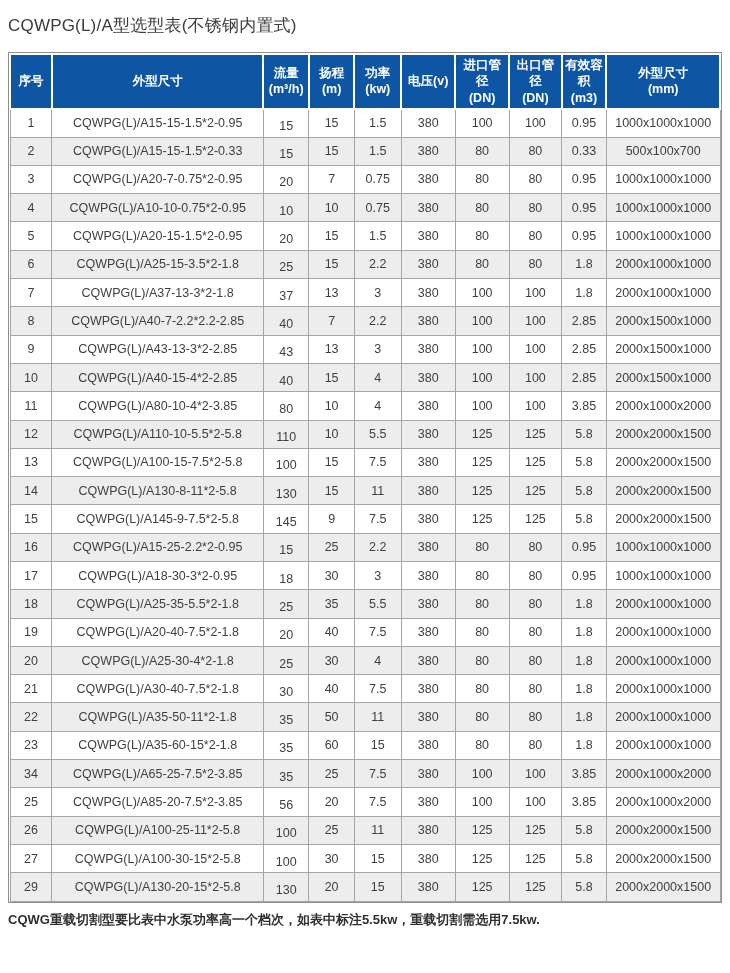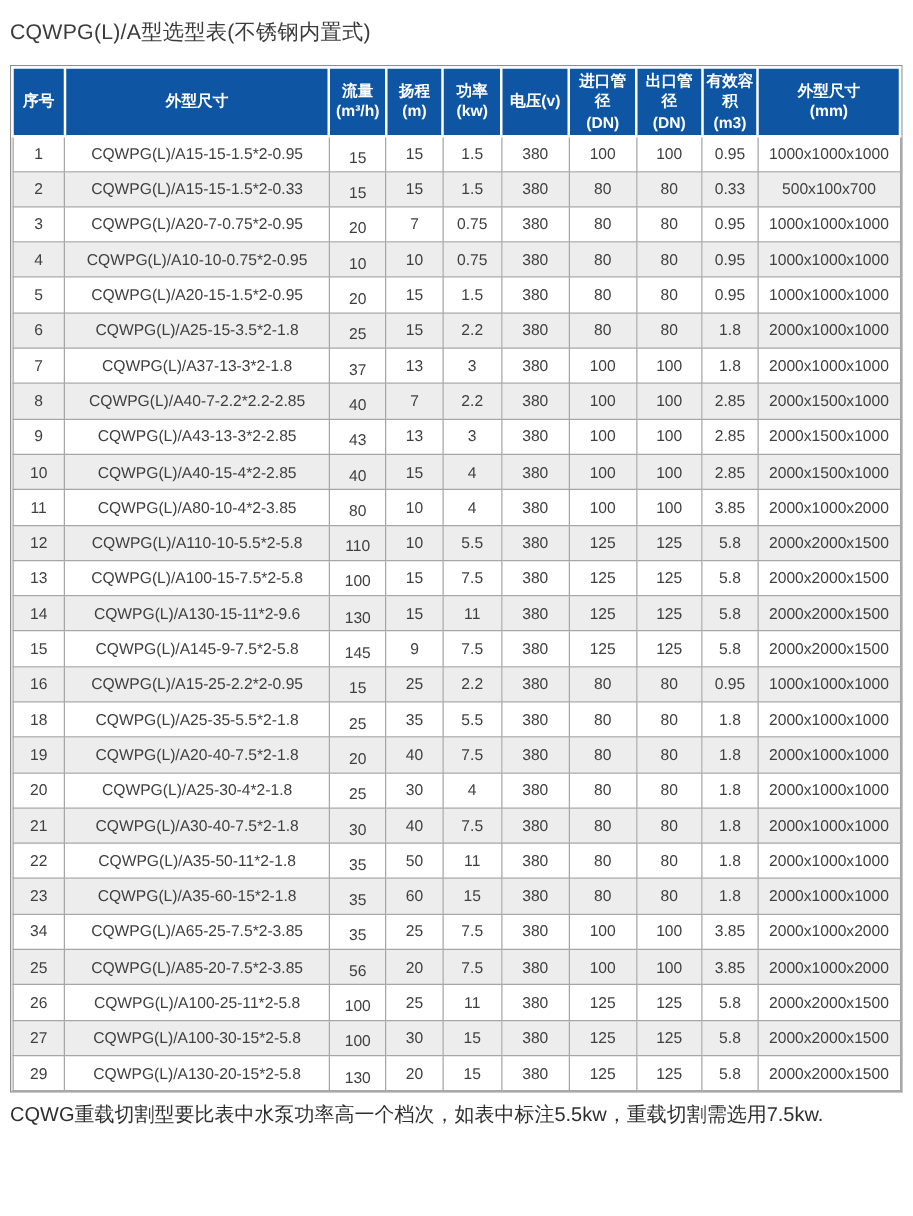--- a/index.html
+++ b/index.html
@@ -68,22 +68,23 @@
     color:var(--body-text);
     padding:0 2px;
     background:#ffffff;
     white-space:nowrap;
     overflow:hidden;
   }
   tbody tr:nth-child(even) td{background:var(--row-alt-bg);}
   tbody td.td-flow{padding-top:6px;}
   .footnote{
     margin:8px 0 0 0;
-    font-size:16px;
+    font-size:13px;
     color:#2f2f2f;
+    font-weight:bold;
   }
 </style>
 </head>
 <body>
 
 <div class="page">
   <h1 class="title">CQWPG(L)/A型选型表(不锈钢内置式)</h1>
 
   <div class="table-wrap">
     <table>
@@ -295,21 +296,21 @@
             <td class="td-head">15</td>
             <td class="td-power">7.5</td>
             <td class="td-voltage">380</td>
             <td class="td-inlet">125</td>
             <td class="td-outlet">125</td>
             <td class="td-volume">5.8</td>
             <td class="td-size">2000x2000x1500</td>
           </tr>
           <tr>
             <td class="td-seq">14</td>
-            <td class="td-model">CQWPG(L)/A130-15-11*2-9.6</td>
+            <td class="td-model">CQWPG(L)/A130-8-11*2-5.8</td>
             <td class="td-flow">130</td>
             <td class="td-head">15</td>
             <td class="td-power">11</td>
             <td class="td-voltage">380</td>
             <td class="td-inlet">125</td>
             <td class="td-outlet">125</td>
             <td class="td-volume">5.8</td>
             <td class="td-size">2000x2000x1500</td>
           </tr>
           <tr>
@@ -323,20 +324,32 @@
             <td class="td-outlet">125</td>
             <td class="td-volume">5.8</td>
             <td class="td-size">2000x2000x1500</td>
           </tr>
           <tr>
             <td class="td-seq">16</td>
             <td class="td-model">CQWPG(L)/A15-25-2.2*2-0.95</td>
             <td class="td-flow">15</td>
             <td class="td-head">25</td>
             <td class="td-power">2.2</td>
+            <td class="td-voltage">380</td>
+            <td class="td-inlet">80</td>
+            <td class="td-outlet">80</td>
+            <td class="td-volume">0.95</td>
+            <td class="td-size">1000x1000x1000</td>
+          </tr>
+          <tr>
+            <td class="td-seq">17</td>
+            <td class="td-model">CQWPG(L)/A18-30-3*2-0.95</td>
+            <td class="td-flow">18</td>
+            <td class="td-head">30</td>
+            <td class="td-power">3</td>
             <td class="td-voltage">380</td>
             <td class="td-inlet">80</td>
             <td class="td-outlet">80</td>
             <td class="td-volume">0.95</td>
             <td class="td-size">1000x1000x1000</td>
           </tr>
           <tr>
             <td class="td-seq">18</td>
             <td class="td-model">CQWPG(L)/A25-35-5.5*2-1.8</td>
             <td class="td-flow">25</td>

